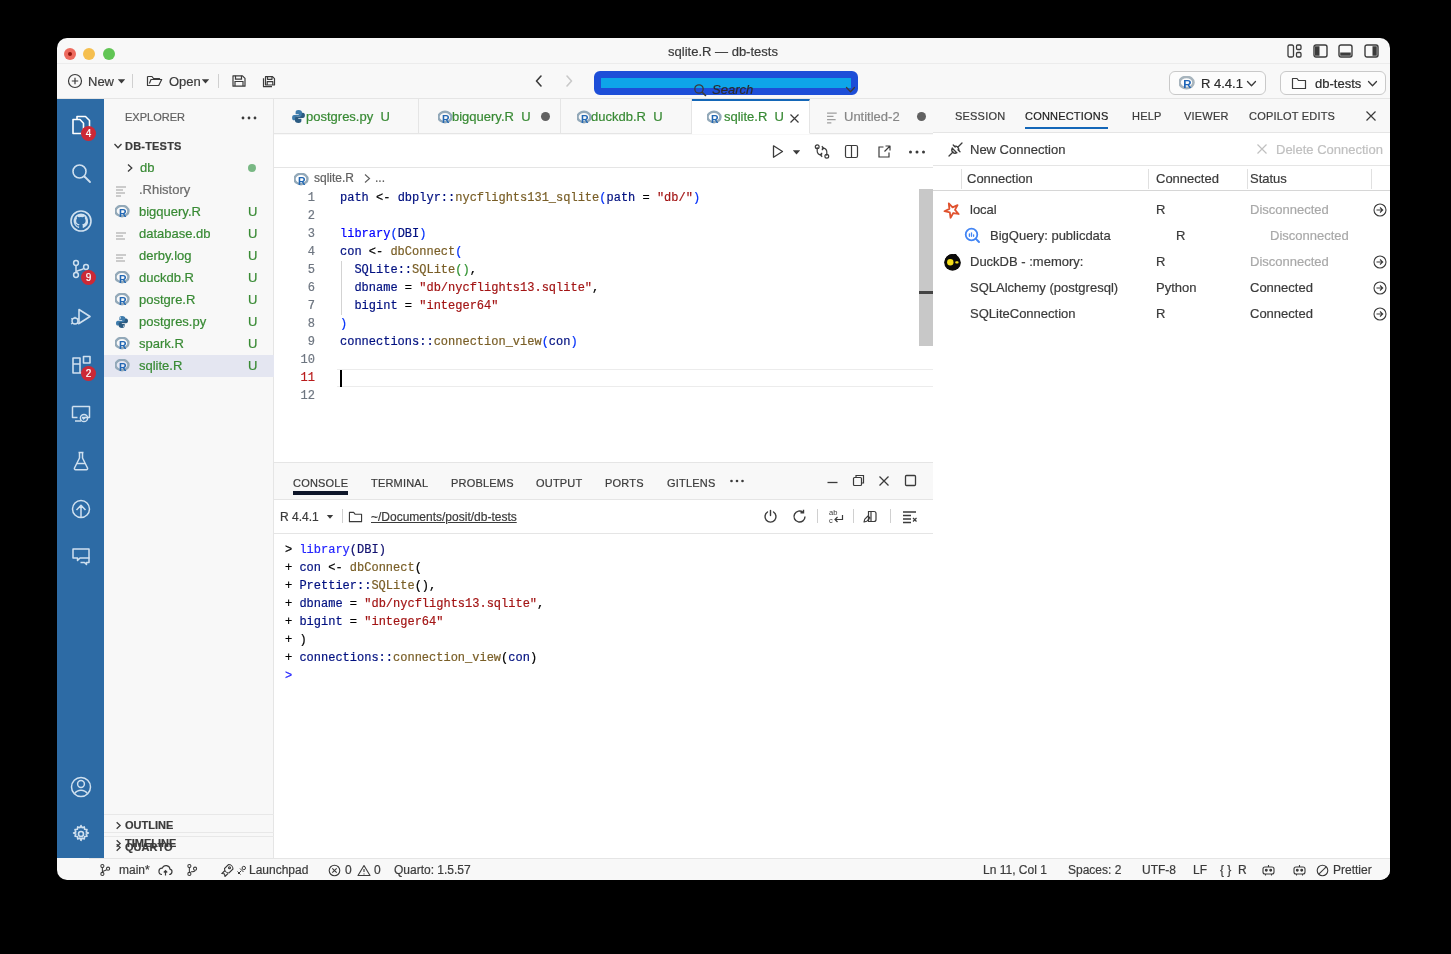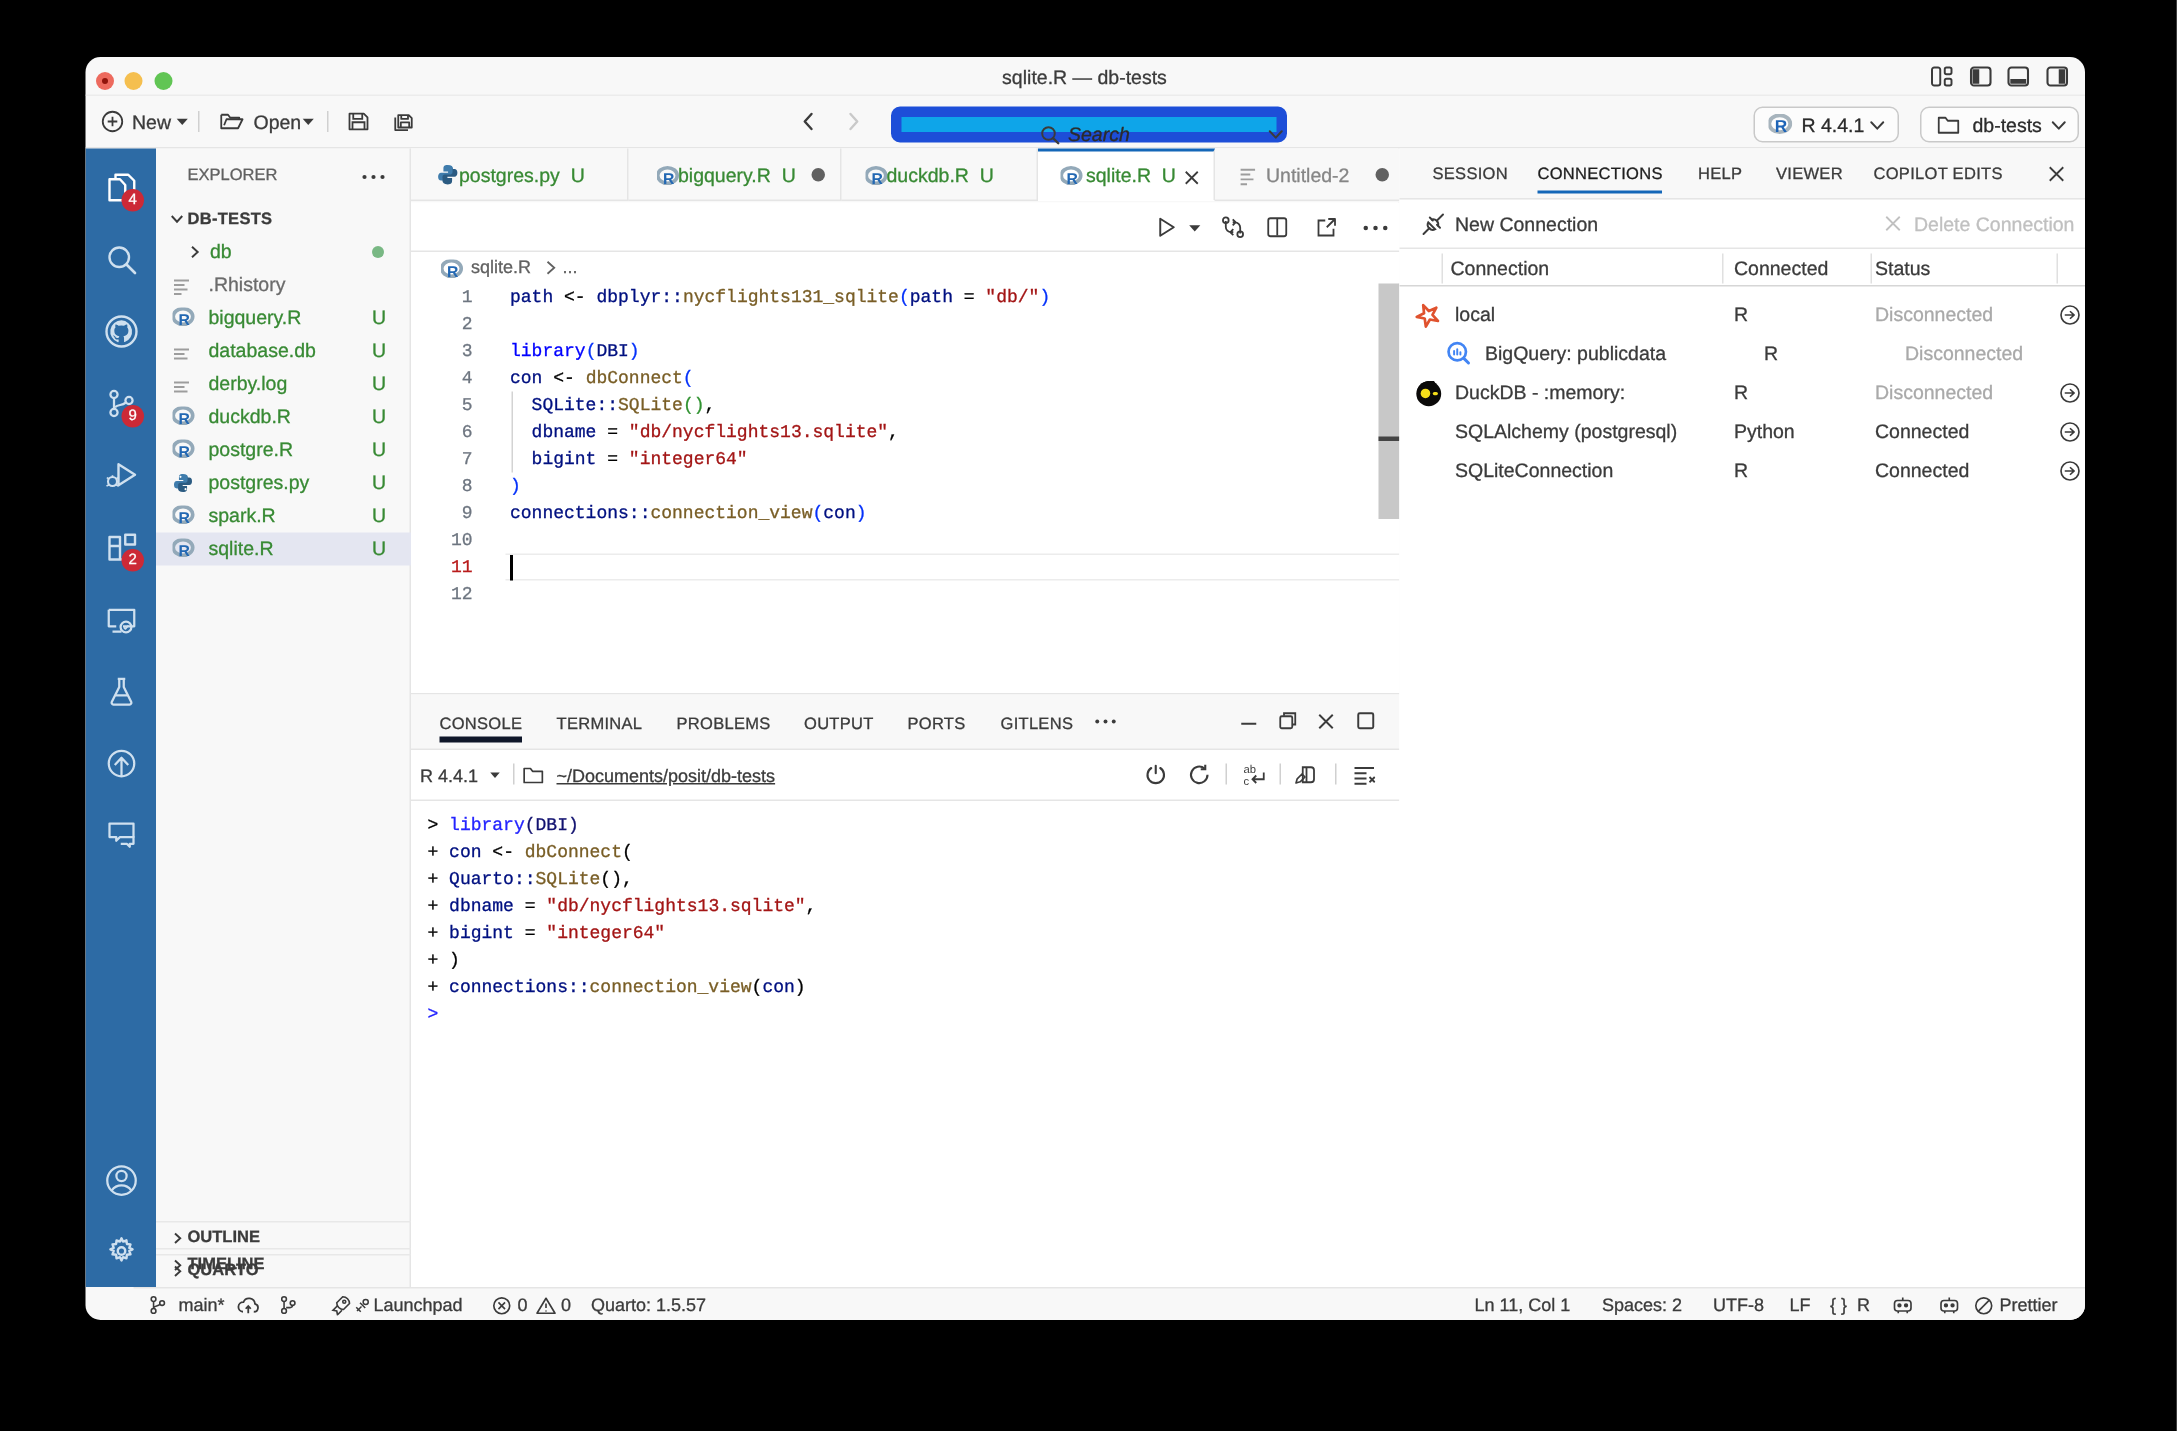--- a/index.html
+++ b/index.html
@@ -554,21 +554,21 @@
           </svg>
           <div class="vsep" style="left:616px; top:9px;"></div>
           <svg class="abs" style="left:628px; top:9.5px;" width="15" height="14" viewBox="0 0 15 14">
             <path d="M1 2 h13 M1 5.5 h8 M1 9 h8 M1 12.5 h8" stroke="#3b3b3b" stroke-width="1.3"></path>
             <path d="M11 8 l3.5 3.5 M14.5 8 L11 11.5" stroke="#3b3b3b" stroke-width="1.2"></path>
           </svg>
         </div>
         <div id="console">
           <div class="cl mono" style="left:11px; top:7px;"><span style="color:#000">&gt; </span><span style="color:#2424ff">library</span><span style="color:#121270">(DBI)</span></div>
           <div class="cl mono" style="left:11px; top:25px;"><span style="color:#000">+ </span><span style="color:#001080">con</span> <span style="color:#000">&lt;-</span> <span style="color:#795e26">dbConnect</span><span style="color:#000">(</span></div>
-          <div class="cl mono" style="left:11px; top:43px;"><span style="color:#000">+ </span><span style="color:#001080">Quarto::</span><span style="color:#795e26">SQLite</span><span style="color:#000">(),</span></div>
+          <div class="cl mono" style="left:11px; top:43px;"><span style="color:#000">+ </span><span style="color:#001080">Prettier::</span><span style="color:#795e26">SQLite</span><span style="color:#000">(),</span></div>
           <div class="cl mono" style="left:11px; top:61px;"><span style="color:#000">+ </span><span style="color:#001080">dbname</span> <span style="color:#000">=</span> <span style="color:#a31515">"db/nycflights13.sqlite"</span><span style="color:#000">,</span></div>
           <div class="cl mono" style="left:11px; top:79px;"><span style="color:#000">+ </span><span style="color:#001080">bigint</span> <span style="color:#000">=</span> <span style="color:#a31515">"integer64"</span></div>
           <div class="cl mono" style="left:11px; top:97px;"><span style="color:#000">+ )</span></div>
           <div class="cl mono" style="left:11px; top:115px;"><span style="color:#000">+ </span><span style="color:#001080">connections::</span><span style="color:#795e26">connection_view</span><span style="color:#000">(</span><span style="color:#001080">con</span><span style="color:#000">)</span></div>
           <div class="cl mono" style="left:11px; top:133px;"><span style="color:#2424ff">&gt;</span></div>
         </div>
       </div>
     </div>
     <div id="rightpanel">
       <div id="conntoolbar">

